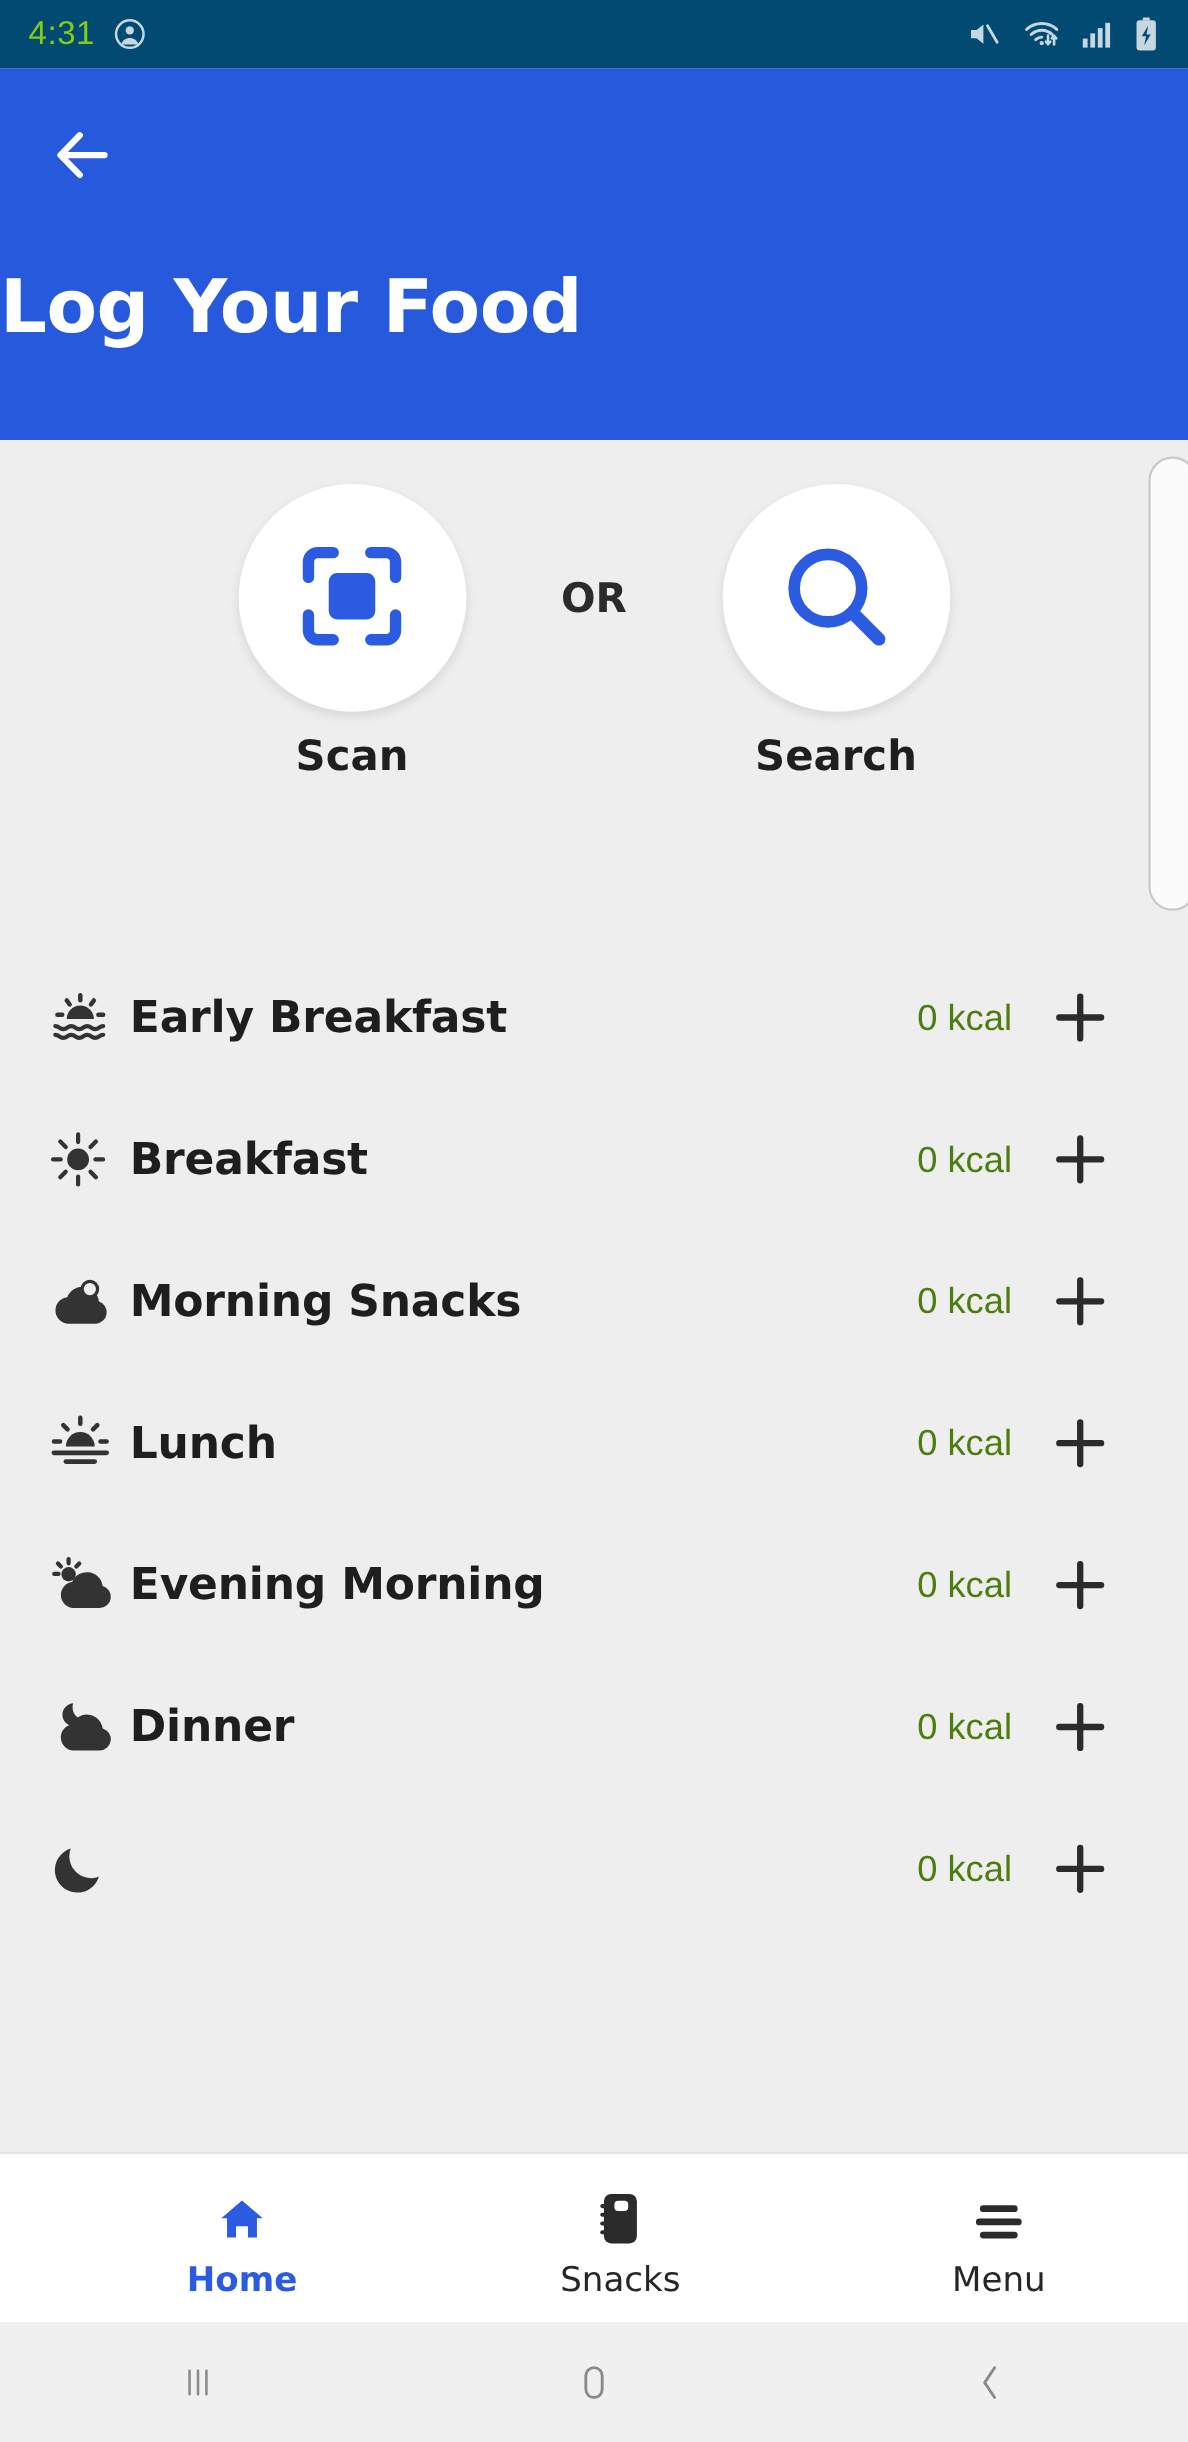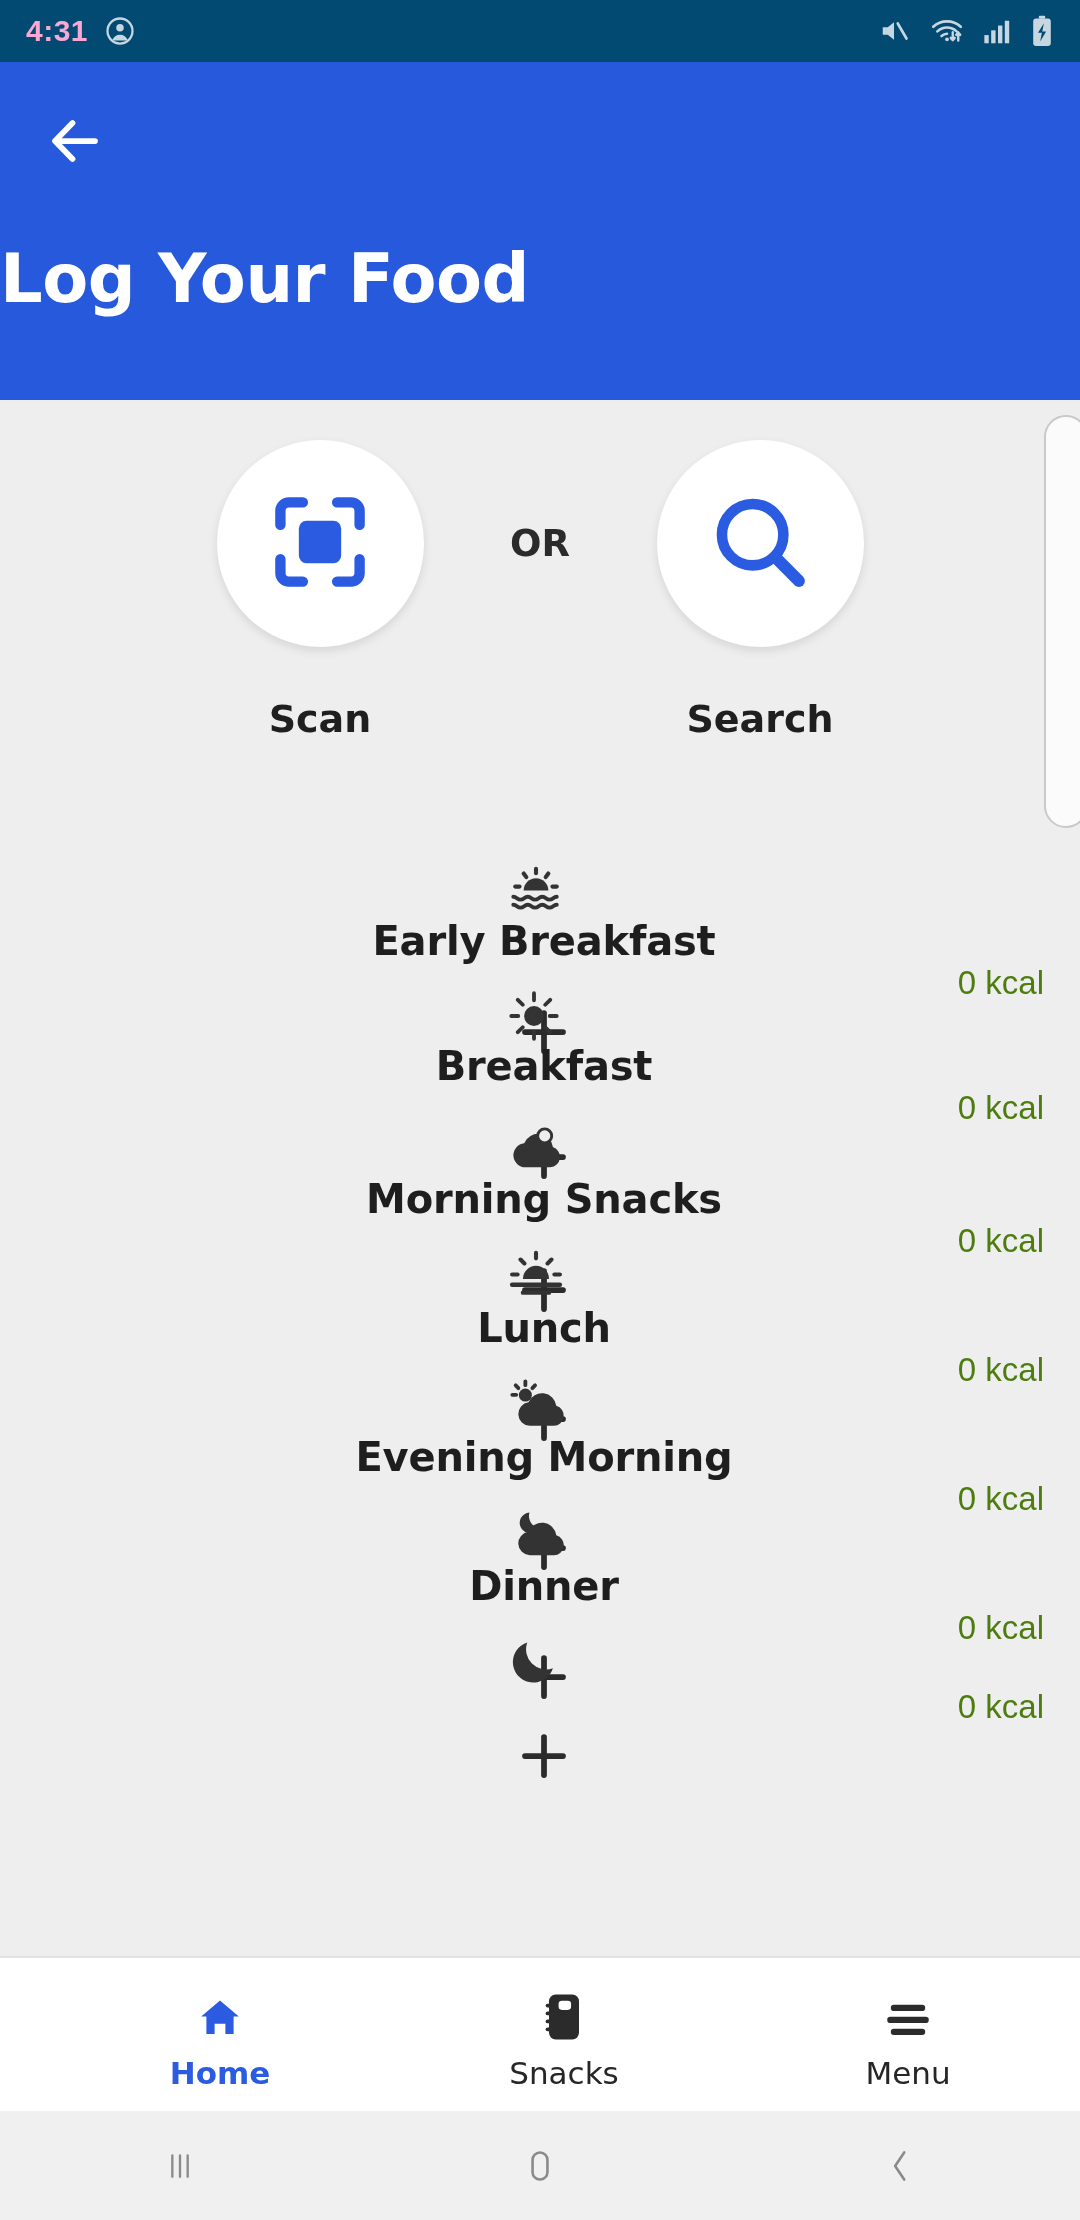--- a/index.html
+++ b/index.html
@@ -11,21 +11,21 @@
     position:relative;
   }
 
   
   .status-bar{
     position:absolute; top:0; left:0; width:1080px; height:62px;
     background:#034A72; display:flex; align-items:center;
     padding:0 26px; color:#CFDDE6;
   }
   .sb-left{ display:flex; align-items:center; gap:17px; }
-  .sb-time{ font-size:30px; font-weight:700; letter-spacing:.5px; color:#f9a8d4;
+  .sb-time{ font-size:30px; font-weight:400; letter-spacing:.5px; color:#84cc16;
             font-family:"Liberation Sans", sans-serif; }
   .sb-right{ margin-left:auto; display:flex; align-items:center; gap:17px; }
   .sb-icon{ display:flex; align-items:center; }
 
   
   .app-header{
     position:absolute; top:62px; left:0; width:1080px; height:338px;
     background:#2659DC; overflow:hidden;
   }
   .back-btn{
@@ -62,36 +62,36 @@
     width:300px; display:flex; flex-direction:column; align-items:center;
   }
   .circle-btn{
     width:207px; height:207px; border-radius:50%;
     background:#FFFFFF;
     box-shadow:0 4px 10px rgba(0,0,0,0.10);
     display:flex; align-items:center; justify-content:center;
     cursor:pointer;
   }
   .action-label{
-    margin-top:50px; font-size:38px; font-weight:bold; color:#1F1F1F;
+    margin-top:18px; font-size:38px; font-weight:bold; color:#1F1F1F;
     font-family:"DejaVu Sans", sans-serif;
   }
   .or-sep{
     width:140px; display:flex; align-items:center; justify-content:center;
     height:207px; font-size:37px; font-weight:bold; color:#2B2B2B;
     font-family:"DejaVu Sans", sans-serif;
   }
 
   
   .meal-list{
     position:absolute; top:460px; left:0; width:1080px;
   }
   .meal-row{
     height:129px; display:flex; align-items:center;
-    padding:0 36px 0 44px; cursor:pointer;flex-direction:column;
+    padding:0 36px 0 44px; cursor:pointer;
   }
   .meal-icon{
     width:74px; min-width:74px; display:flex; align-items:center;
     justify-content:flex-start; color:#333333;
   }
   .meal-name{
     font-size:40px; font-weight:bold; color:#1E1E1E; letter-spacing:-0.2px;
     font-family:"DejaVu Sans", sans-serif; white-space:nowrap;
   }
   .meal-kcal{

